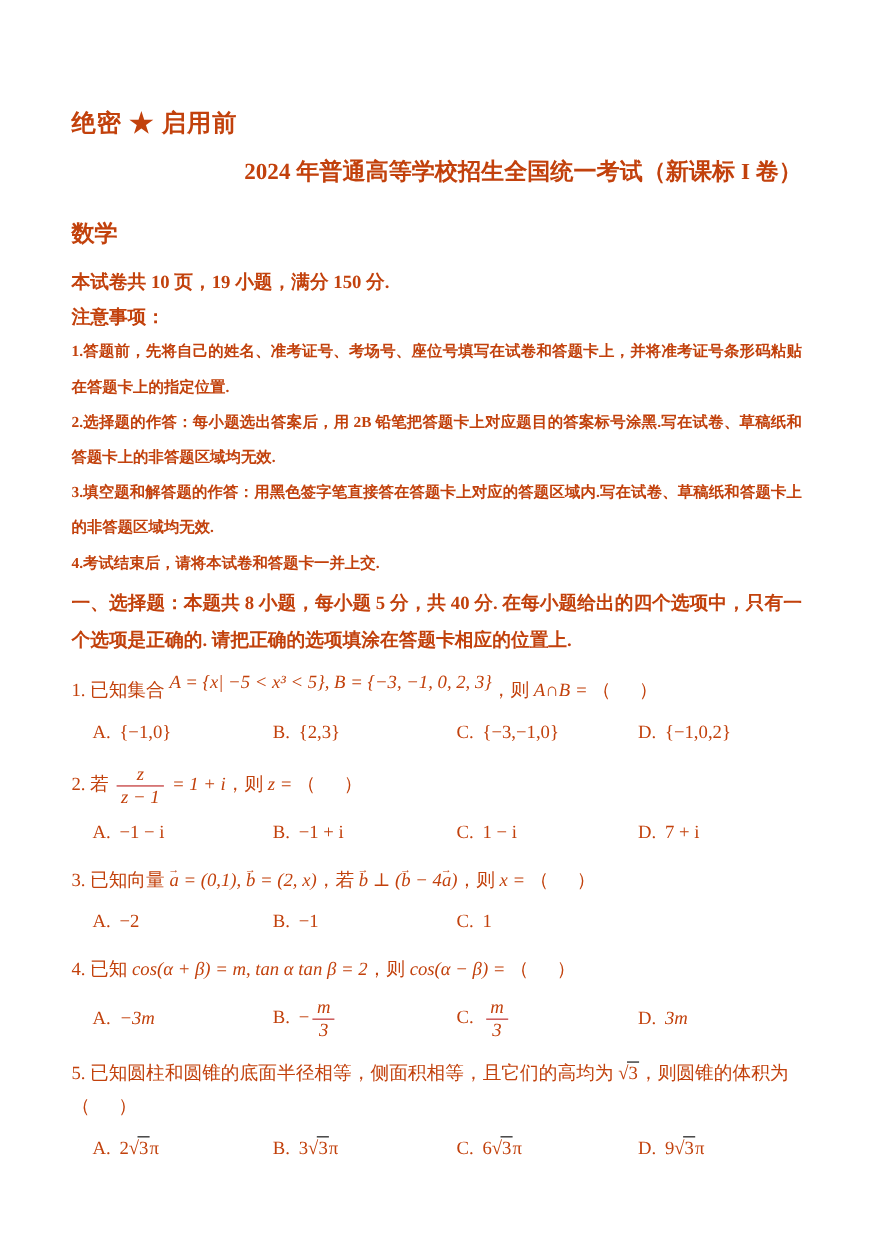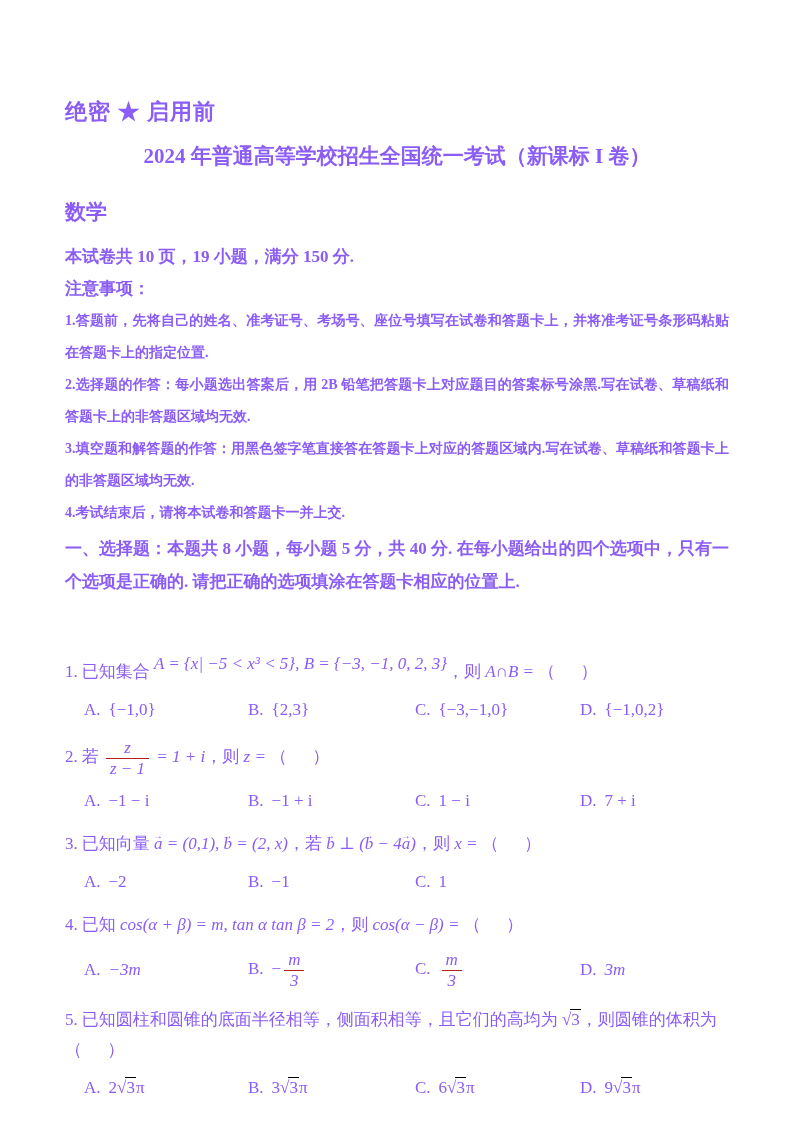--- a/index.html
+++ b/index.html
@@ -1,41 +1,41 @@
 <!DOCTYPE html>
 <html><head>
 <meta charset="utf-8">
 <style>
   html,body{margin:0;padding:0;background:#888;}
   .page{
     position:relative;
     width:793px;height:1122px;
-    background:#ffffff;color:#8b5cf6;
+    background:#ffffff;color:#c2410c;
     font-family:"Liberation Serif","DejaVu Serif",serif;
     overflow:hidden;
     margin:0 auto;
   }
   .content{padding:97px 64px 0 65px;}
 
   .classified{font-size:22px;font-weight:bold;letter-spacing:1px;}
-  .title{font-size:21px;font-weight:bold;text-align:center;margin-top:15px;}
+  .title{font-size:21px;font-weight:bold;text-align:right;margin-top:15px;}
   .subject{font-size:21px;font-weight:bold;text-align:left;margin-top:28px;}
 
   .info{font-size:17px;font-weight:bold;line-height:32px;margin-top:15px;}
   .notes-heading{font-size:17px;font-weight:bold;line-height:32px;}
   .note-item{font-size:14px;font-weight:bold;line-height:32px;text-align:justify;}
   .section-heading{font-size:17px;font-weight:bold;line-height:33px;text-align:justify;margin-top:3px;}
 
   .question{margin-top:15px;font-size:17px;}
   .q-stem{line-height:30px;}
   .q-num{margin-right:4px;}
   .cn{font-style:normal;}
   .m{font-family:"Liberation Serif","DejaVu Serif",serif;font-style:italic;}
   .plain{font-style:normal;}
-  .raised{position:relative;top:-8px;display:inline-block;margin-top:44px;}
+  .raised{position:relative;top:-8px;display:inline-block;}
 
   .options{
     display:grid;
     grid-template-columns:164px 167px 165px auto;
     align-items:center;
     padding-left:7px;
     margin-top:10px;
     line-height:26px;
     margin-left:12px;
   }

